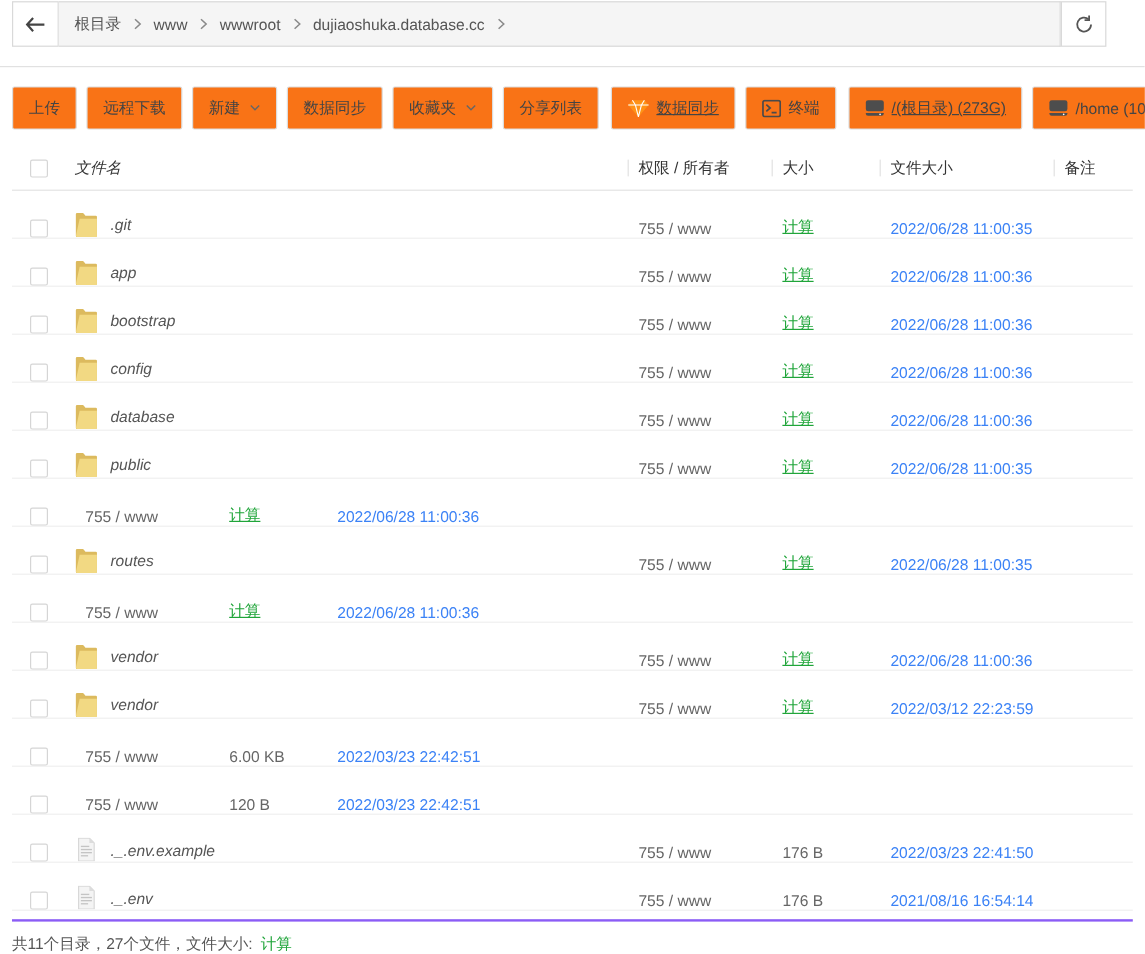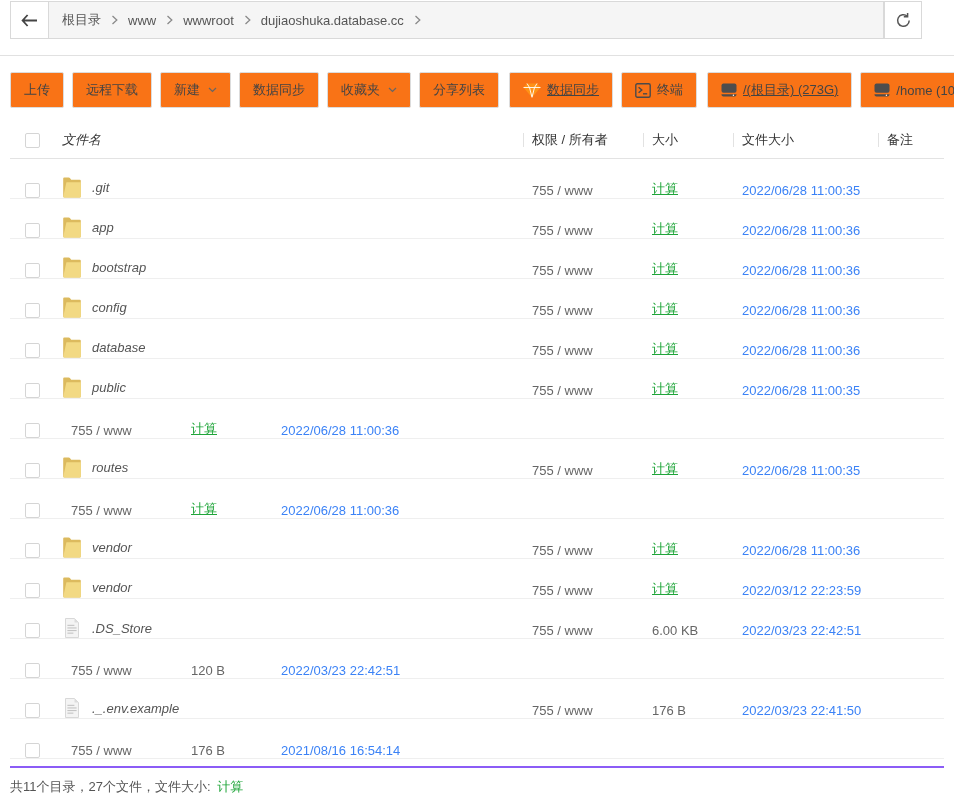--- a/index.html
+++ b/index.html
@@ -338,76 +338,76 @@
     <div class="c-perm">755 / www</div>
     <div class="c-size"><span class="calc-link">计算</span></div>
     <div class="c-mtime">2022/03/12 22:23:59</div>
     <div class="c-note"></div>
   </div>
 
   <div class="row">
     <div class="c-check">
           <span class="checkbox"></span>
         </div>
+    <div class="c-perm">755 / www</div>
+    <div class="c-size"><span class="size-text">6.00 KB</span></div>
+    <div class="c-mtime">2022/03/23 22:42:51</div>
+    <div class="c-note"></div>
+  </div>
+
+  <div class="row">
+    <div class="c-check">
+          <span class="checkbox"></span>
+        </div>
+    <div class="c-perm">755 / www</div>
+    <div class="c-size"><span class="size-text">120 B</span></div>
+    <div class="c-mtime">2022/03/23 22:42:51</div>
+    <div class="c-note"></div>
+  </div>
+
+  <div class="row">
+    <div class="c-check">
+          <span class="checkbox"></span>
+        </div>
     <div class="c-name">
       <span class="icon-holder">
             <svg width="16" height="20" viewBox="0 0 16 20">
               <path d="M1.5 0.5 H10.5 L14.5 4.5 V19.5 H1.5 Z" fill="#f4f4f4" stroke="#d8d8d8"></path>
               <path d="M10.5 0.5 L14.5 4.5 H10.5 Z" fill="#dcdcdc"></path>
               <rect x="3.4" y="6.8" width="7" height="1.1" fill="#c4c4c4"></rect>
               <rect x="3.4" y="9.4" width="9.2" height="1.1" fill="#c4c4c4"></rect>
               <rect x="3.4" y="12" width="9.2" height="1.1" fill="#c4c4c4"></rect>
               <rect x="3.4" y="14.6" width="6" height="1.1" fill="#c4c4c4"></rect>
             </svg>
           </span>
-      <a class="fname">.DS_Store</a>
-    </div>
-    <div class="c-perm">755 / www</div>
-    <div class="c-size"><span class="size-text">6.00 KB</span></div>
-    <div class="c-mtime">2022/03/23 22:42:51</div>
-    <div class="c-note"></div>
-  </div>
-
-  <div class="row">
-    <div class="c-check">
-          <span class="checkbox"></span>
-        </div>
-    <div class="c-perm">755 / www</div>
-    <div class="c-size"><span class="size-text">120 B</span></div>
-    <div class="c-mtime">2022/03/23 22:42:51</div>
+      <a class="fname">._.env.example</a>
+    </div>
+    <div class="c-perm">755 / www</div>
+    <div class="c-size"><span class="size-text">176 B</span></div>
+    <div class="c-mtime">2022/03/23 22:41:50</div>
     <div class="c-note"></div>
   </div>
 
   <div class="row">
     <div class="c-check">
           <span class="checkbox"></span>
         </div>
     <div class="c-name">
       <span class="icon-holder">
             <svg width="16" height="20" viewBox="0 0 16 20">
               <path d="M1.5 0.5 H10.5 L14.5 4.5 V19.5 H1.5 Z" fill="#f4f4f4" stroke="#d8d8d8"></path>
               <path d="M10.5 0.5 L14.5 4.5 H10.5 Z" fill="#dcdcdc"></path>
               <rect x="3.4" y="6.8" width="7" height="1.1" fill="#c4c4c4"></rect>
               <rect x="3.4" y="9.4" width="9.2" height="1.1" fill="#c4c4c4"></rect>
               <rect x="3.4" y="12" width="9.2" height="1.1" fill="#c4c4c4"></rect>
               <rect x="3.4" y="14.6" width="6" height="1.1" fill="#c4c4c4"></rect>
             </svg>
           </span>
-      <a class="fname">._.env.example</a>
-    </div>
-    <div class="c-perm">755 / www</div>
-    <div class="c-size"><span class="size-text">176 B</span></div>
-    <div class="c-mtime">2022/03/23 22:41:50</div>
-    <div class="c-note"></div>
-  </div>
-
-  <div class="row">
-    <div class="c-check">
-          <span class="checkbox"></span>
-        </div>
+      <a class="fname">._.env</a>
+    </div>
     <div class="c-perm">755 / www</div>
     <div class="c-size"><span class="size-text">176 B</span></div>
     <div class="c-mtime">2021/08/16 16:54:14</div>
     <div class="c-note"></div>
   </div>
 </div>
 </div>
 
 <div class="footer">
   <span>共11个目录，27个文件，文件大小: </span><a class="footer-calc">计算</a>

